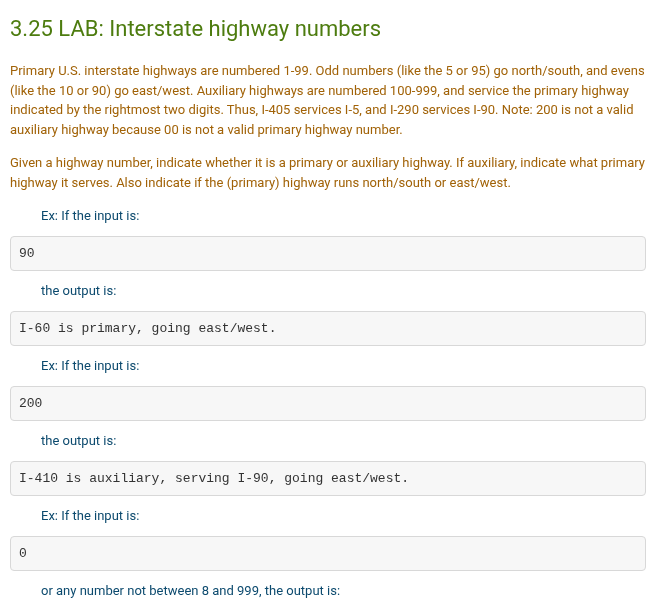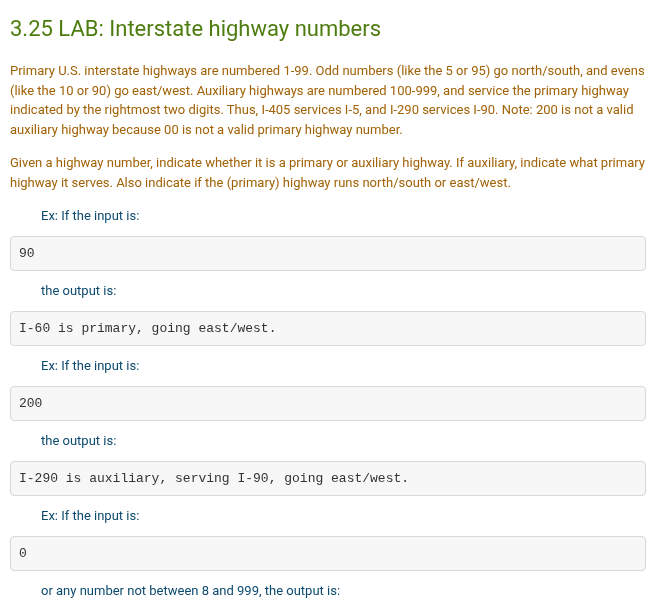--- a/index.html
+++ b/index.html
@@ -54,17 +54,17 @@
 <p>Given a highway number, indicate whether it is a primary or auxiliary highway. If auxiliary, indicate what primary highway it serves. Also indicate if the (primary) highway runs north/south or east/west.</p>
 
 <p class="example-label">Ex: If the input is:</p>
 <div class="code-block">90</div>
 <p class="example-label">the output is:</p>
 <div class="code-block">I-60 is primary, going east/west.</div>
 
 <p class="example-label">Ex: If the input is:</p>
 <div class="code-block">200</div>
 <p class="example-label">the output is:</p>
-<div class="code-block">I-290 is auxiliary, serving I-90, going east/west.</div>
+<div class="code-block">I-410 is auxiliary, serving I-90, going east/west.</div>
 
 <p class="example-label">Ex: If the input is:</p>
 <div class="code-block">0</div>
 <p class="example-label">or any number not between 8 and 999, the output is:</p>
 
 </body></html>

